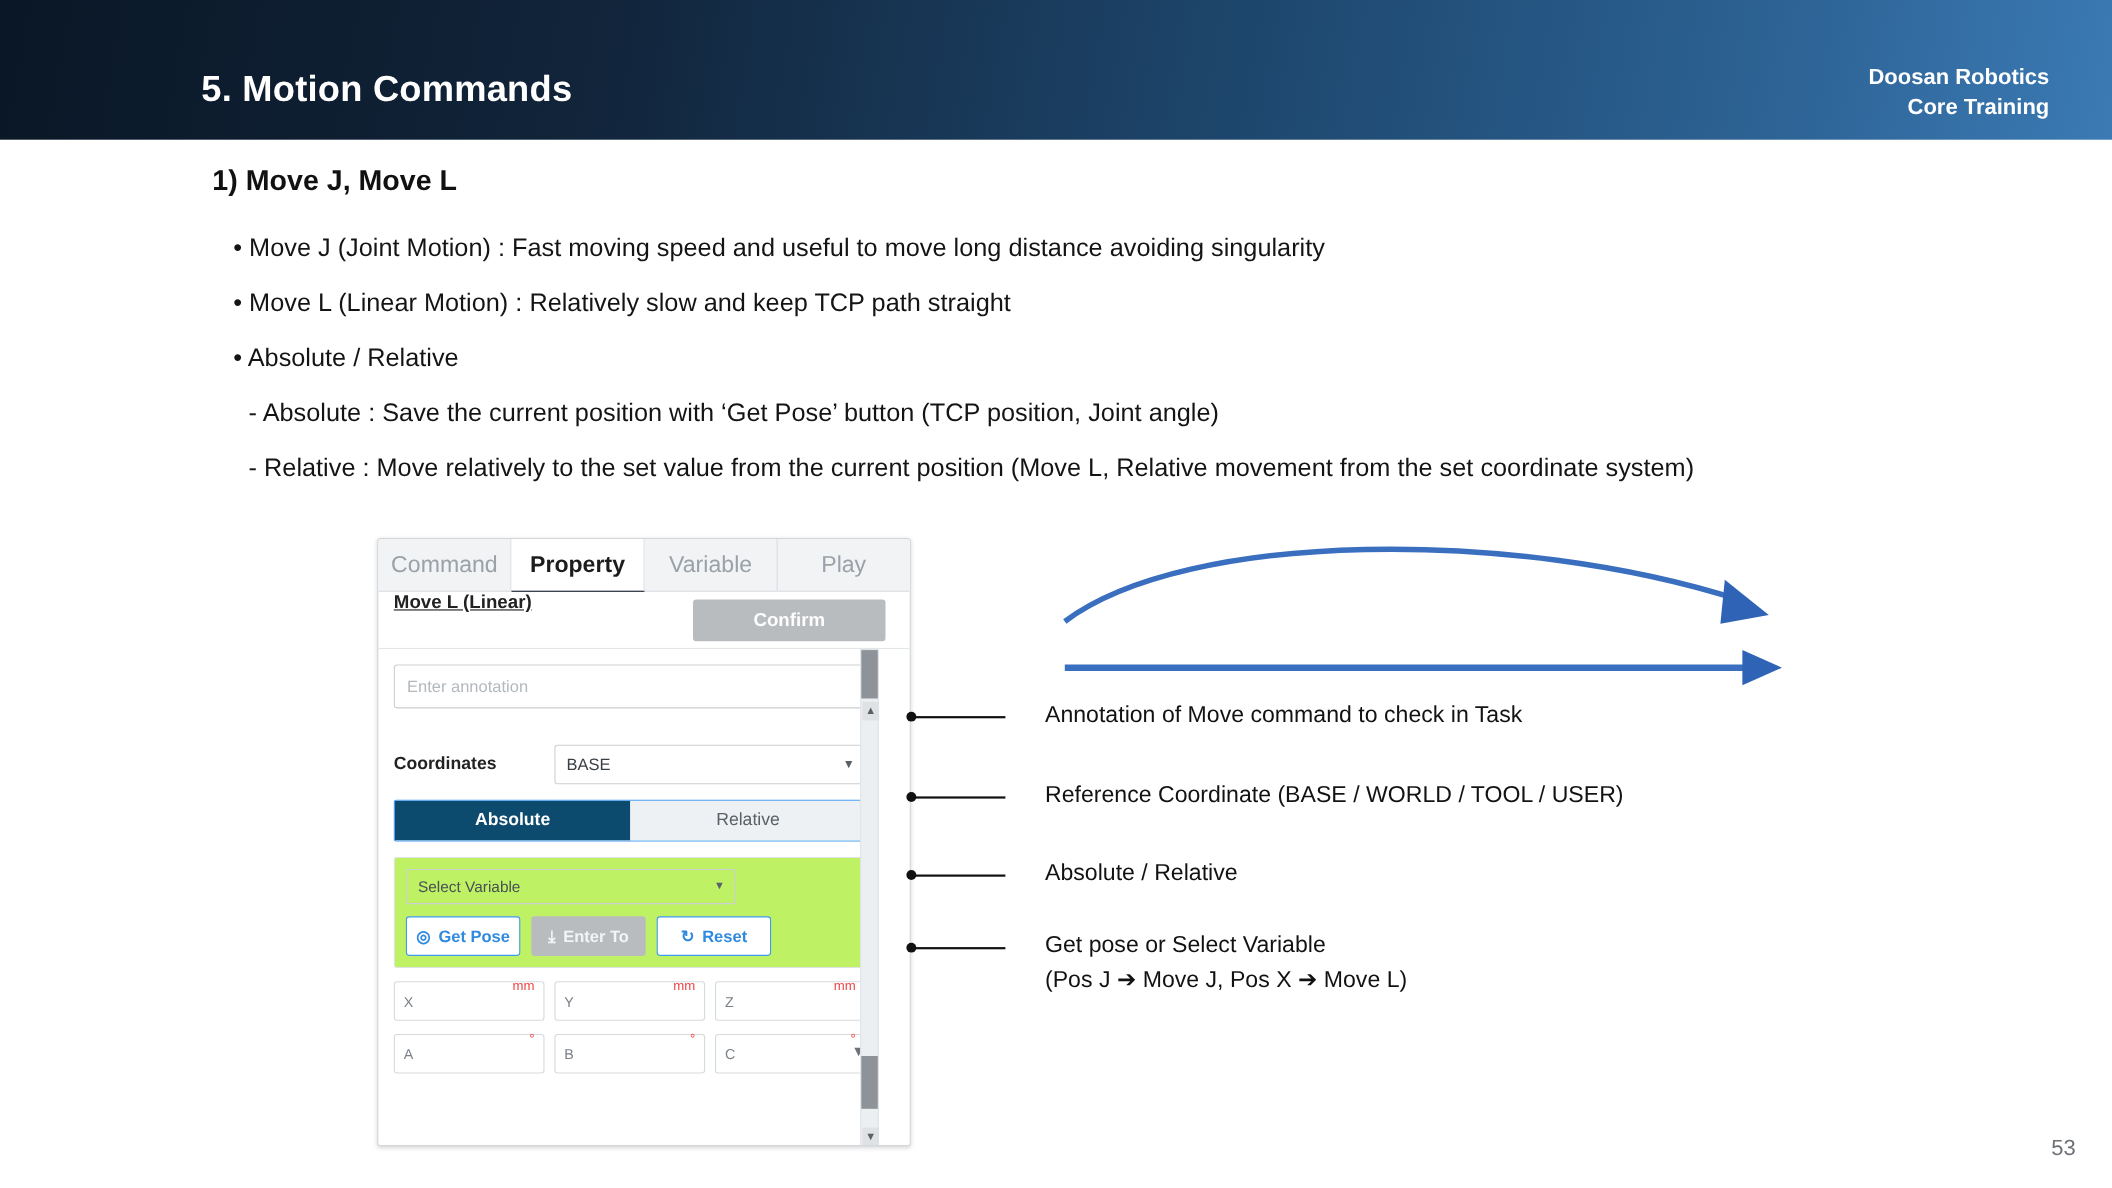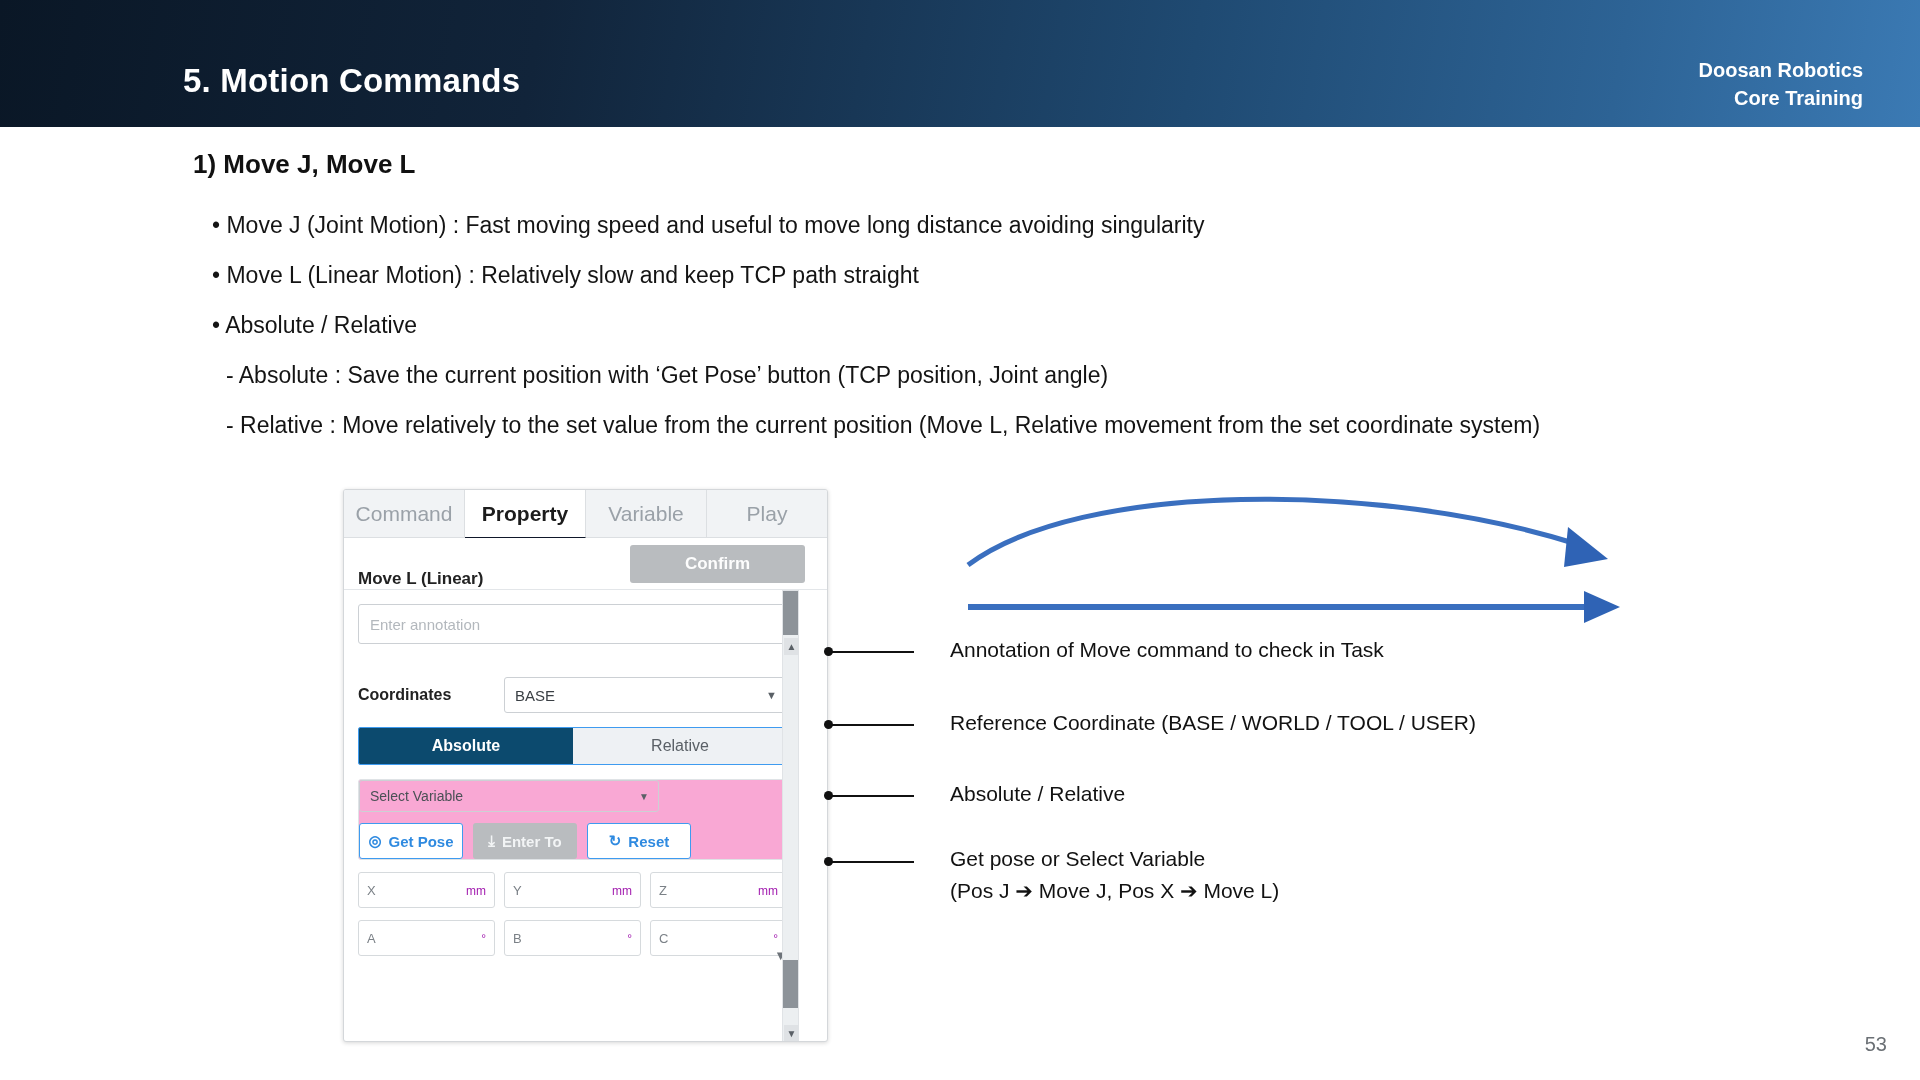--- a/index.html
+++ b/index.html
@@ -92,24 +92,25 @@
     background: #ffffff;
     color: #1c1c1c;
     font-weight: bold;
     border-bottom: 1px solid #0f172a;
     margin-bottom: -1px;
   }
 
   .cmd-row {
     height: 52px;
     display: flex;
-    align-items: flex-end;
+    align-items: flex-start;
     padding: 0 14px;
     border-bottom: 1px solid #e3e6e9;
     position: relative;
+    text-decoration: underline;
   }
   .cmd-title { font-size: 17px; font-weight: bold; color: #222; }
   .confirm-btn {
     position: absolute;
     right: 22px; top: 7px;
     width: 175px; height: 38px;
     background: #b9bcbf;
     color: #fdfdfd;
     font-size: 17px;
     font-weight: bold;
@@ -172,21 +173,22 @@
     font-size: 16px;
   }
   .toggle.on { background: #0c4a6e; color: #fff; font-weight: bold; }
   .toggle.off { background: #eef1f4; color: #5a6066; }
 
   .var-box {
     margin-top: 14px;
     width: 430px;
     border: 1px solid #dfe3e6;
     border-radius: 3px;
-    background: #f9a8d4;
+    padding: 10px;
+    background: #bef264;
   }
   .var-select {
     width: 300px; height: 32px;
     border: 1px solid #ccd0d4;
     border-radius: 3px;
     display: flex; align-items: center;
     padding: 0 10px;
     font-size: 14px; color: #4a5055;
     position: relative;
   }
@@ -208,21 +210,21 @@
   .cell {
     width: 137px; height: 36px;
     border: 1px solid #d6dadd;
     border-radius: 3px;
     background: #fff;
     display: flex; align-items: center;
     padding: 0 8px;
     position: relative;
   }
   .cell .axis { font-size: 13px; color: #7b8187; }
-  .cell .unit { position: absolute; right: 8px; bottom: 9px; font-size: 12px; color: #a21caf; }
+  .cell .unit { position: absolute; right: 8px; bottom: 24px; font-size: 12px; color: #ef4444; }
 
   
   .dev-scrollbar {
     position: absolute;
     right: 28px; top: 100px;
     width: 17px; height: 453px;
     background: #eceff1;
     border: 1px solid #e0e3e6;
   }
   .dev-scroll-thumb-top { position: absolute; left: 0; top: 0; width: 15px; height: 44px; background: #8d9399; }

